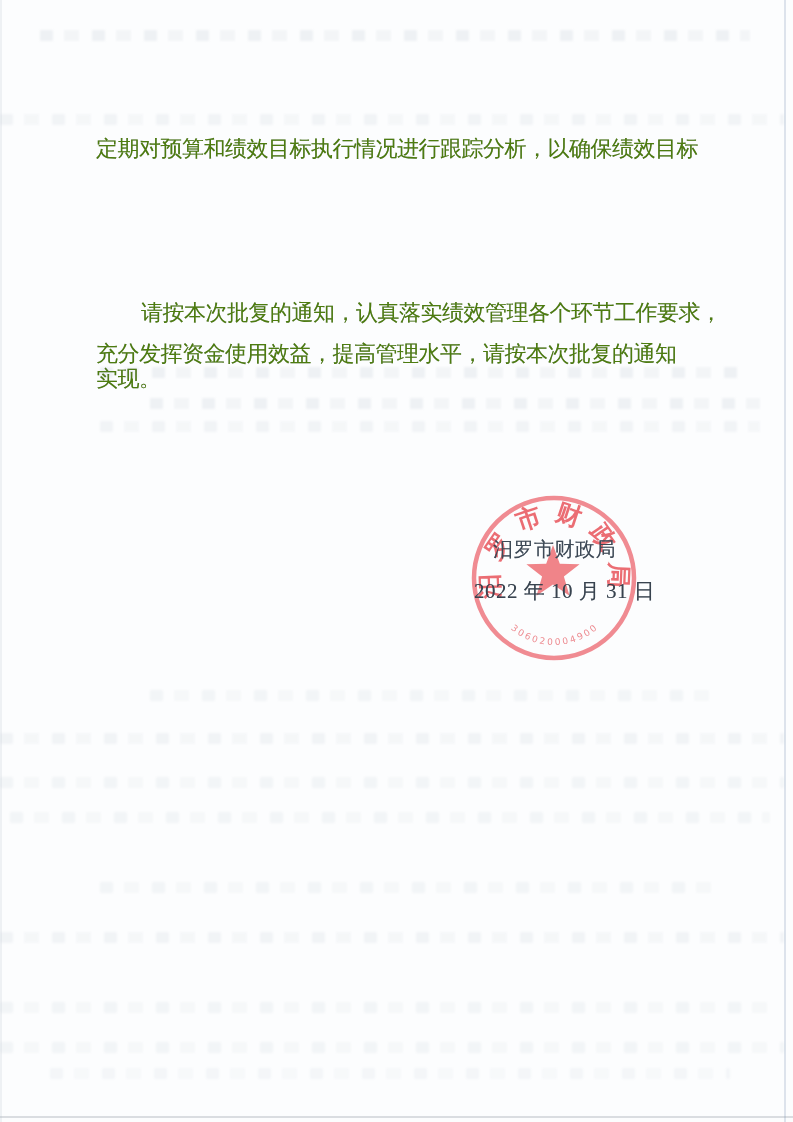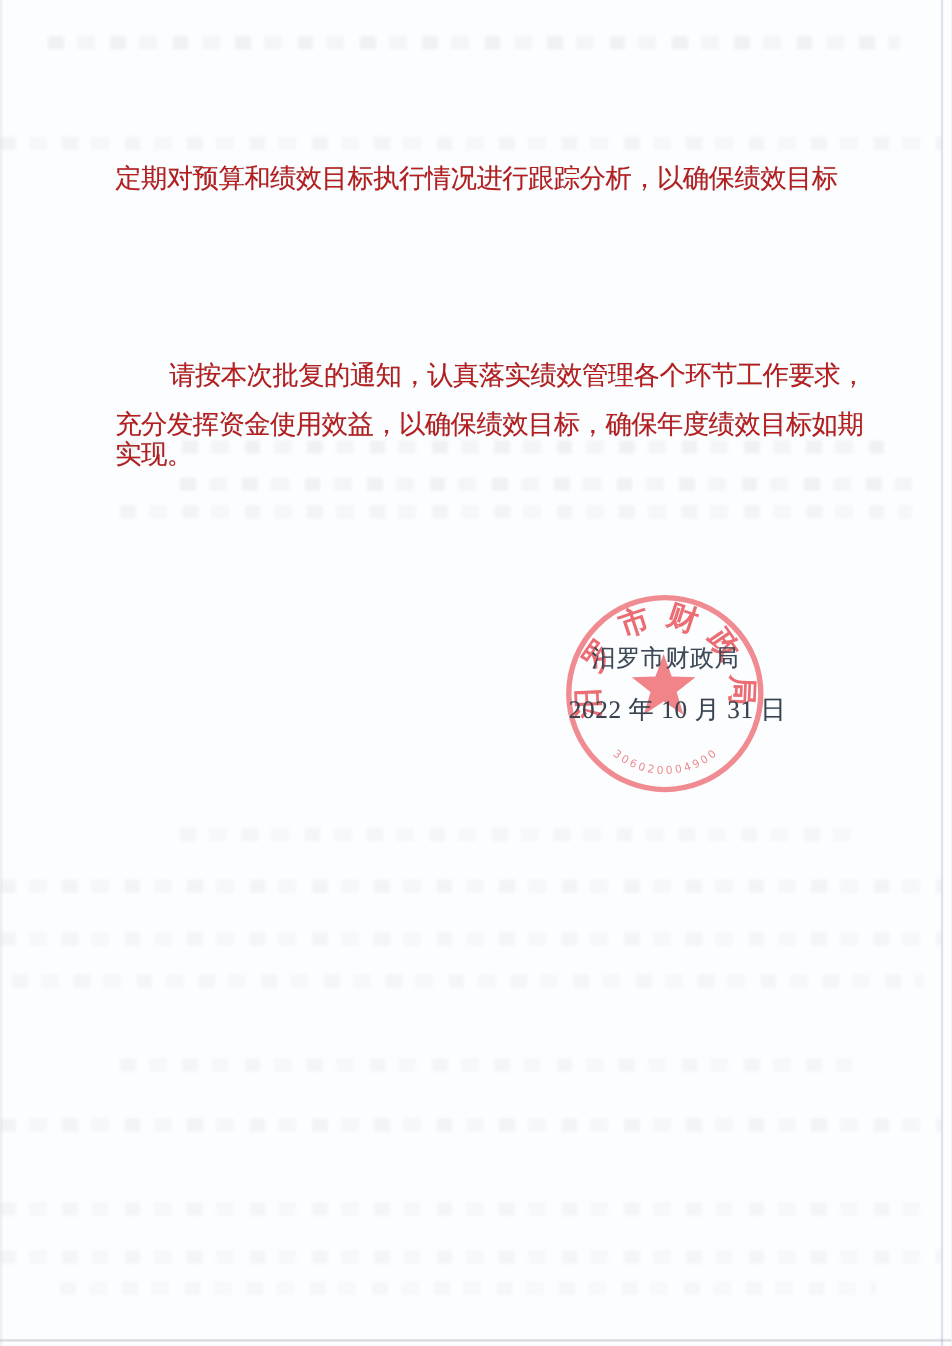--- a/index.html
+++ b/index.html
@@ -16,21 +16,21 @@
   .edge-bottom{position:absolute;top:1116px;left:0;width:793px;height:2px;background:rgba(130,140,150,.28);}
   .edge-left{position:absolute;top:0;left:0;width:2px;height:1122px;background:rgba(180,190,200,.18);}
 
   
   .body-line{
     position:absolute;
     left:96px;
     white-space:nowrap;
     font-size:22px;
     letter-spacing:-0.5px;
-    color:#b91c1c;
+    color:#4d7c0f;
     line-height:1;
     text-shadow:0 0 .6px rgba(68,80,94,.45);
   }
   .body-line.indent{left:141px;}
 
   
   .sig-org{
     position:absolute;left:493px;top:539px;
     font-size:20px;letter-spacing:.5px;white-space:nowrap;
     color:#3d4956;z-index:3;line-height:1;
@@ -79,21 +79,21 @@
   .g13{top:1042px;left:0;     width:784px; opacity:.7;}
   .g14{top:1068px;left:50px;  width:680px; opacity:.6;}
 </style>
 </head>
 <body>
 
 <div class="page">
 
   <div class="body-line" style="top:138px">定期对预算和绩效目标执行情况进行跟踪分析，以确保绩效目标</div>
   <div class="body-line indent" style="top:302px">请按本次批复的通知，认真落实绩效管理各个环节工作要求，</div>
-  <div class="body-line" style="top:343px">充分发挥资金使用效益，以确保绩效目标，确保年度绩效目标如期</div>
+  <div class="body-line" style="top:343px">充分发挥资金使用效益，提高管理水平，请按本次批复的通知</div>
   <div class="body-line" style="top:368px">实现。</div>
 
   <div class="sig-org">汨罗市财政局</div>
   <div class="sig-date">2022 年 10 月 31 日</div>
 
   <svg class="seal" viewBox="0 0 168 168" aria-hidden="true">
     <defs>
       <path id="sealTopArc" d="M 34.6 109.3 A 56 56 0 1 1 133.4 109.3" fill="none"></path>
       <path id="sealBottomArc" d="M 39.2 132.8 A 67 67 0 0 0 128.8 132.8" fill="none"></path>
     </defs>

